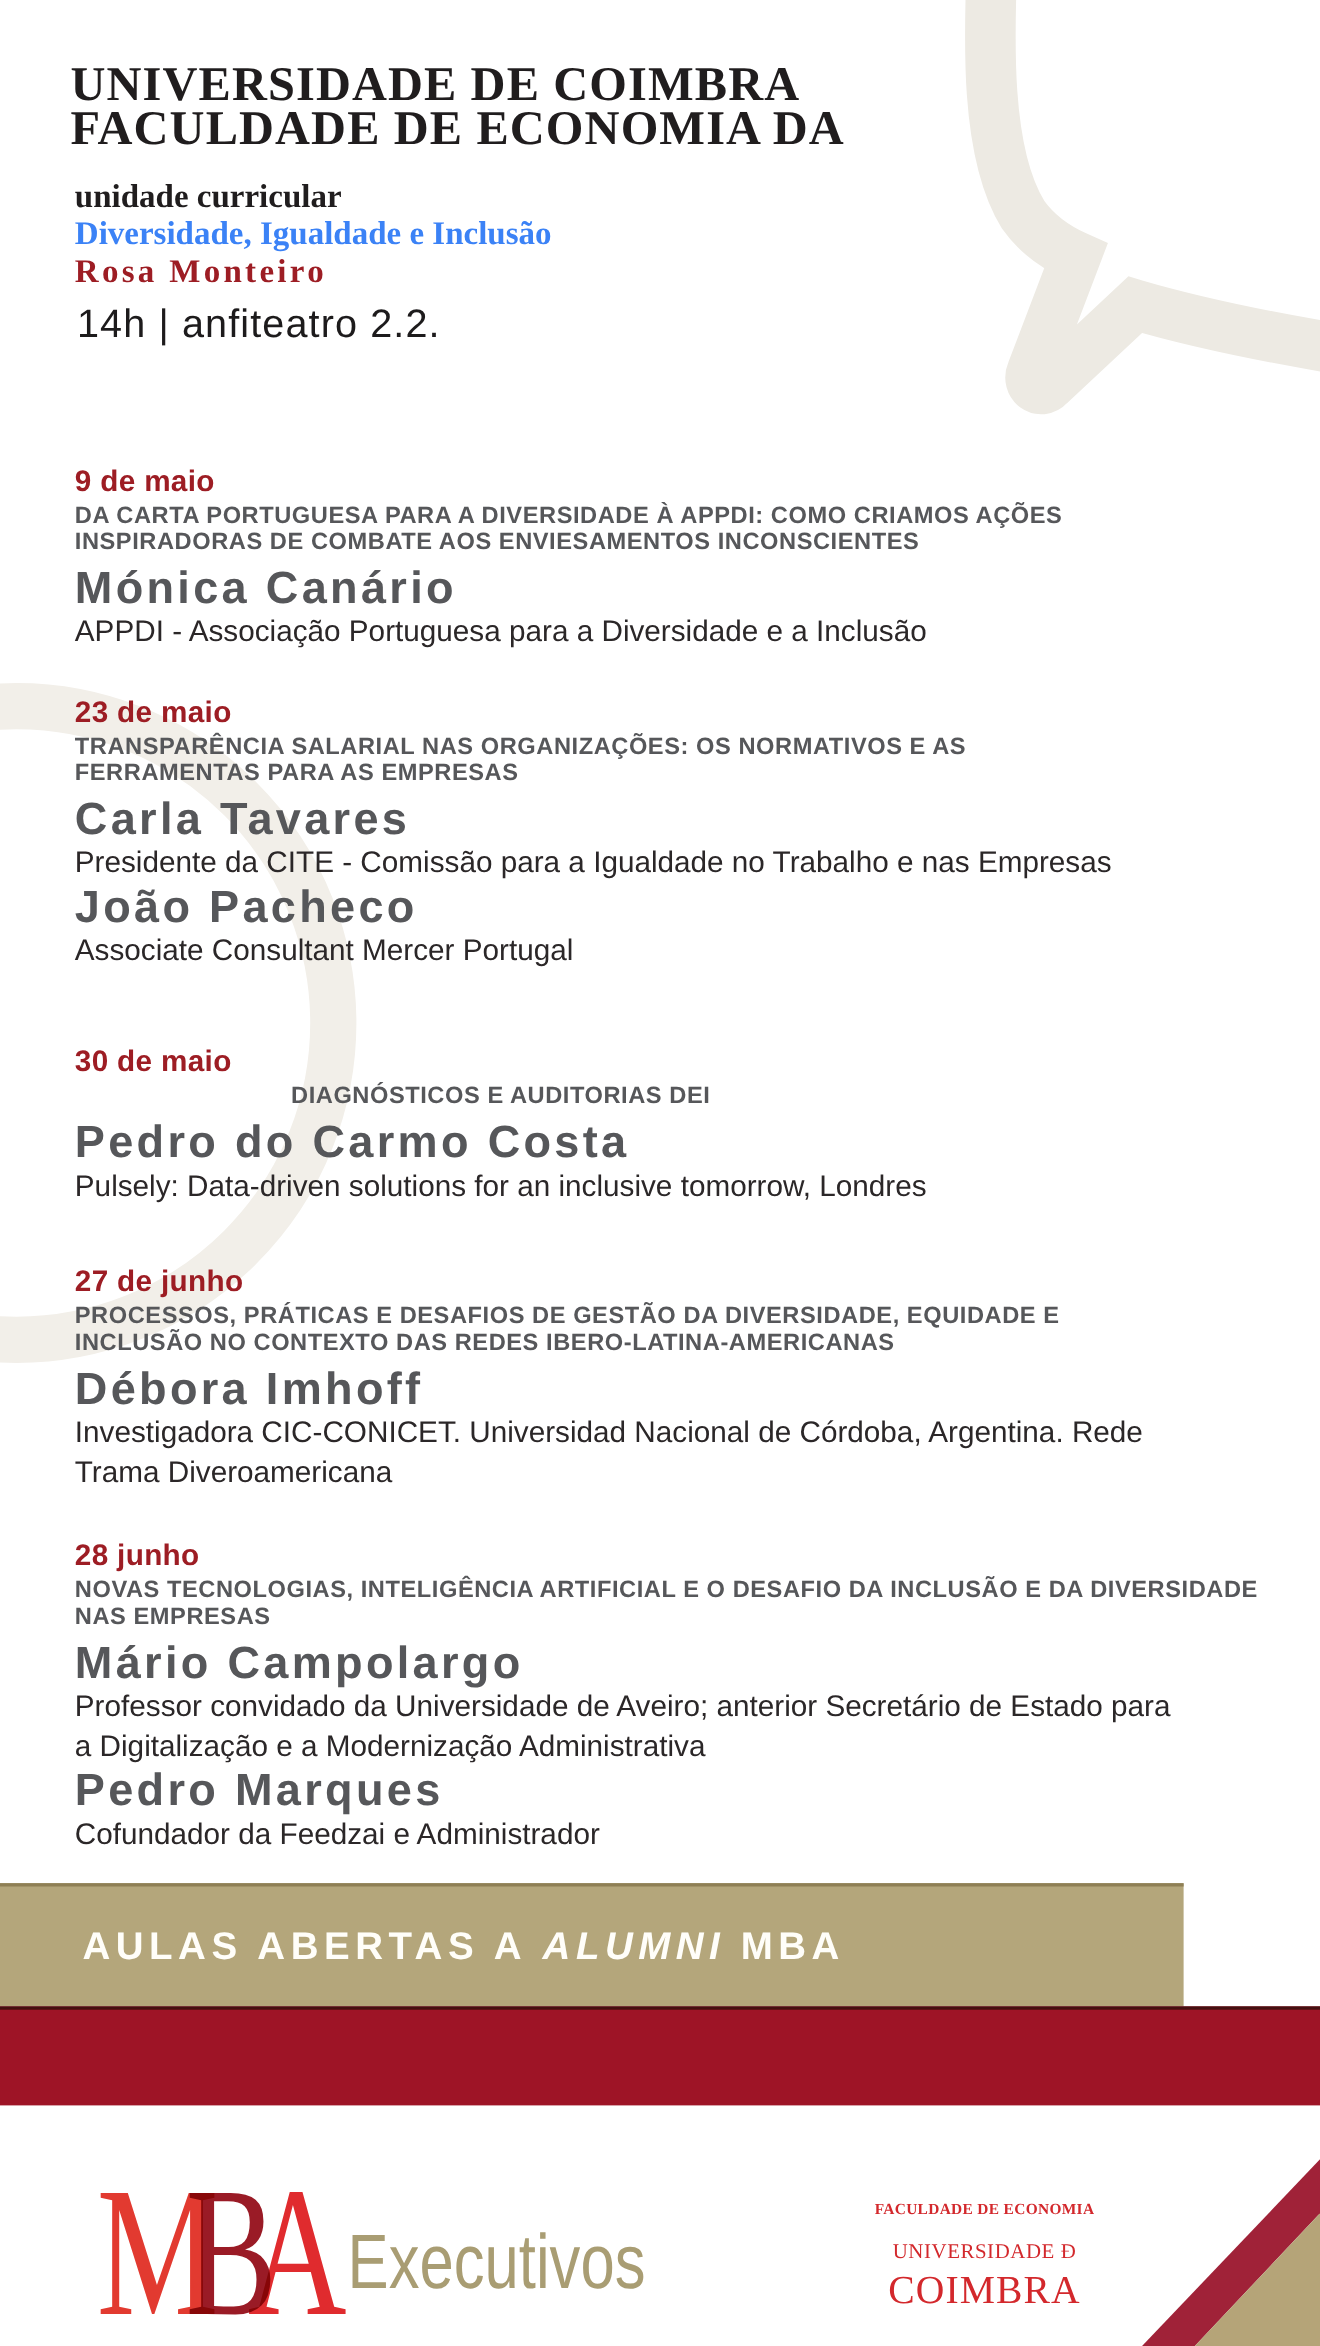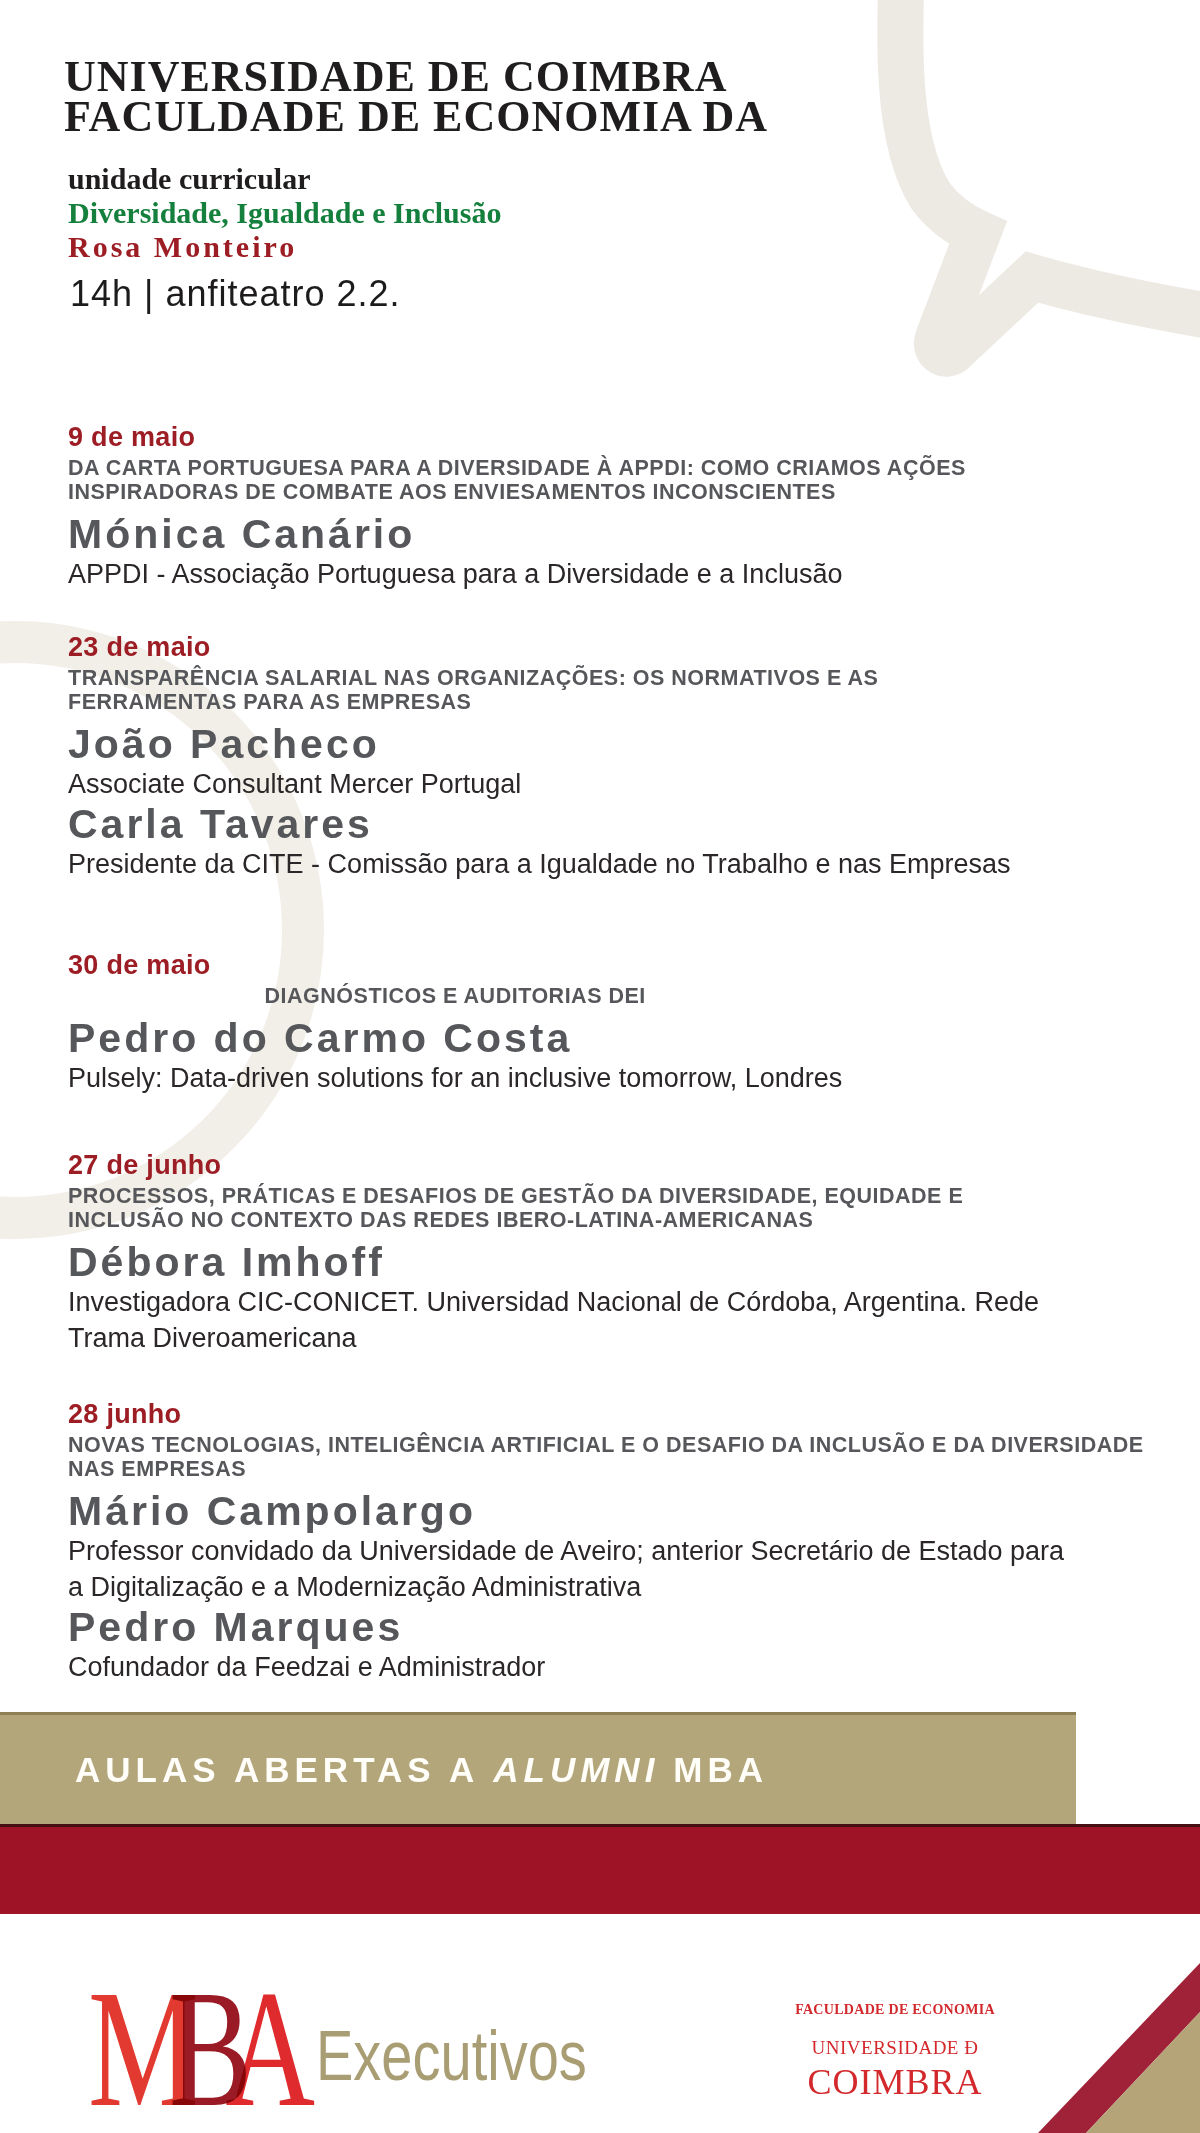--- a/index.html
+++ b/index.html
@@ -16,21 +16,21 @@
     left:64px;top:57px;
     font-family:"Liberation Serif",serif;font-weight:700;
     font-size:44px;line-height:40px;letter-spacing:1px;color:#201d1e;
   }
   .course-label{
     left:68px;top:162px;font-family:"Liberation Serif",serif;font-weight:700;
     font-size:30px;line-height:34px;color:#201d1e;
   }
   .course-name{
     left:68px;top:196px;font-family:"Liberation Serif",serif;font-weight:700;
-    font-size:30px;line-height:34px;color:#15803d;
+    font-size:30px;line-height:34px;color:#3b82f6;
   }
   .lecturer{
     left:68px;top:222px;font-family:"Liberation Serif",serif;font-weight:700;
     font-size:30px;line-height:50px;letter-spacing:3px;color:#9d1d24;
   }
   .time-room{
     left:70px;top:274px;font-size:36px;line-height:40px;font-weight:400;
     letter-spacing:1px;color:#1d1b1c;
   }
 
@@ -121,26 +121,26 @@
       <div class="speaker">
         <div class="sname">Mónica Canário</div>
         <div class="saffil">APPDI - Associação Portuguesa para a Diversidade e a Inclusão</div>
       </div>
     </section>
 
     <section class="abs session s2">
       <div class="sdate">23 de maio</div>
       <h3 class="stitle w930">TRANSPARÊNCIA SALARIAL NAS ORGANIZAÇÕES: OS NORMATIVOS E AS FERRAMENTAS PARA AS EMPRESAS</h3>
       <div class="speaker">
+        <div class="sname">Carla Tavares</div>
+        <div class="saffil">Presidente da CITE - Comissão para a Igualdade no Trabalho e nas Empresas</div>
+      </div>
+      <div class="speaker">
         <div class="sname">João Pacheco</div>
         <div class="saffil">Associate Consultant Mercer Portugal</div>
-      </div>
-      <div class="speaker">
-        <div class="sname">Carla Tavares</div>
-        <div class="saffil">Presidente da CITE - Comissão para a Igualdade no Trabalho e nas Empresas</div>
       </div>
     </section>
 
     <section class="abs session s3">
       <div class="sdate">30 de maio</div>
       <h3 class="stitle w900">DIAGNÓSTICOS E AUDITORIAS DEI</h3>
       <div class="speaker">
         <div class="sname">Pedro do Carmo Costa</div>
         <div class="saffil">Pulsely: Data-driven solutions for an inclusive tomorrow, Londres</div>
       </div>

